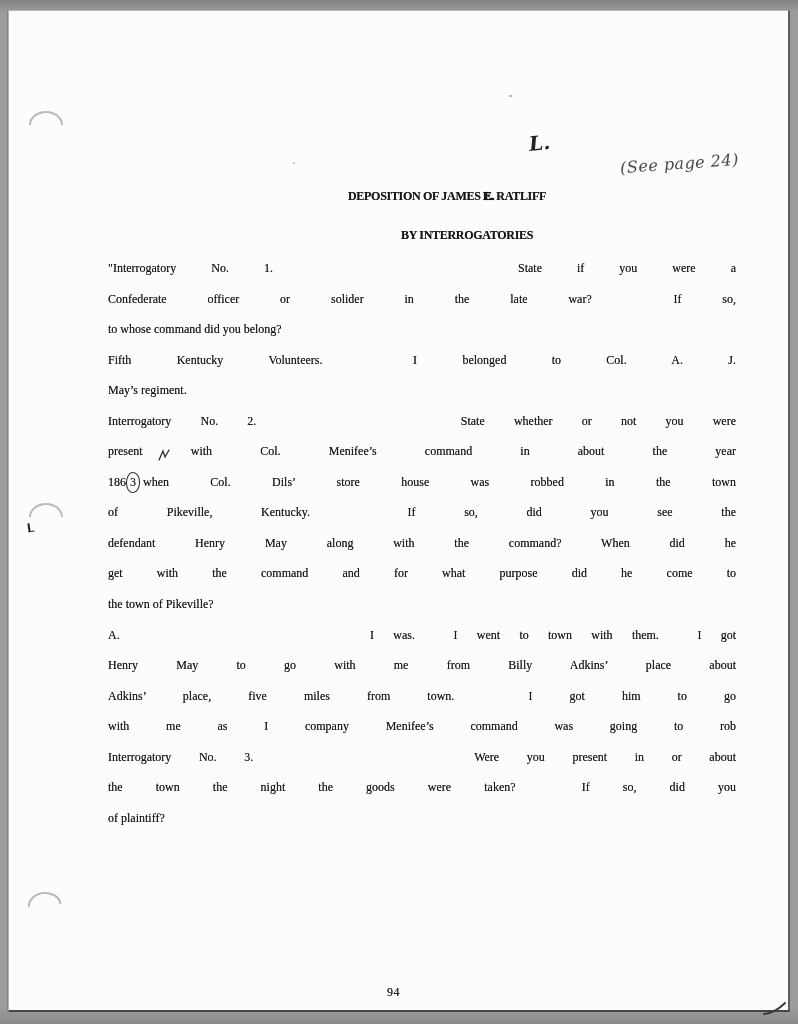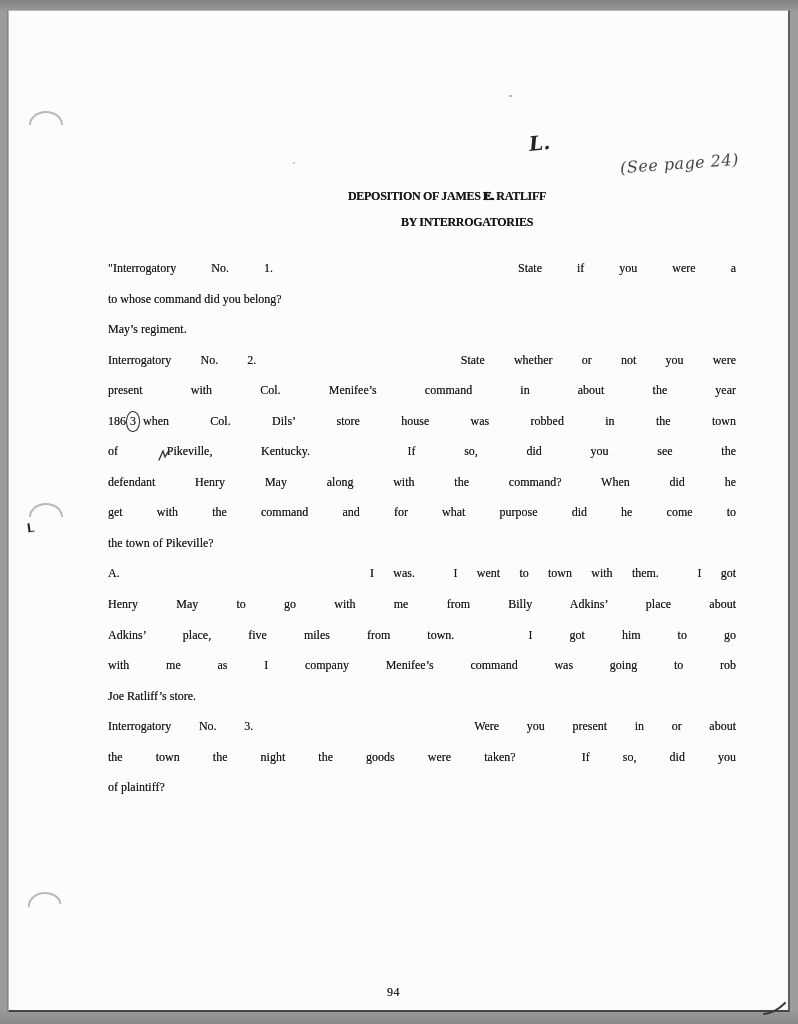--- a/index.html
+++ b/index.html
@@ -31,21 +31,21 @@
   .doc-title {
     position: absolute; left: 339px; top: 147px;
     font-weight: 700; letter-spacing: -0.3px;
     white-space: nowrap;
   }
   .overstruck {
     font-weight: 700;
     text-shadow: 0.9px 0 #111, -0.5px 0.4px #111, 0 0 1px rgba(0,0,0,0.8);
   }
   .doc-subtitle {
-    position: absolute; left: 392px; top: 173px;
+    position: absolute; left: 392px; top: 186px;
     font-weight: 700; letter-spacing: -0.3px;
     white-space: nowrap;
   }
   .hand {
     font-family: "DejaVu Serif", serif;
     font-style: italic;
     color: #3a3a3a;
     position: absolute;
   }
   .hand-correction {
@@ -122,36 +122,37 @@
 
   <div class="typewriter doc-title"><span>DEPOSITION OF JAMES </span><span class="overstruck">E.</span><span> RATLIFF</span></div>
 
   <div class="hand hand-correction">L.</div>
   <div class="hand hand-note">(See page 24)</div>
 
   <div class="typewriter doc-subtitle">BY INTERROGATORIES</div>
 
   <div class="body-col typewriter">
     <div class="line just">"Interrogatory No. 1.&nbsp;&nbsp;&nbsp;&nbsp;&nbsp;&nbsp; State if you were a</div>
+    <div class="line just">Confederate officer or solider in the late war?&nbsp; If so,</div>
     <div class="line left">to whose command did you belong?</div>
+    <div class="line just">Fifth Kentucky Volunteers.&nbsp; I belonged to Col. A. J.</div>
     <div class="line left">May’s regiment.</div>
     <div class="line just">Interrogatory No. 2.&nbsp;&nbsp;&nbsp;&nbsp;&nbsp;&nbsp; State whether or not you were</div>
     <div class="line just">present with Col. Menifee’s command in about the year</div>
 
     <div class="line just"><span>186</span><span class="circled">3</span><span>when Col. Dils’ store house was robbed in the town</span></div>
 
     <div class="line just">of Pikeville, Kentucky.&nbsp; If so, did you see the</div>
     <div class="line just">defendant Henry May along with the command? When did he</div>
     <div class="line just">get with the command and for what purpose did he come to</div>
     <div class="line left">the town of Pikeville?</div>
     <div class="line just">A.&nbsp;&nbsp;&nbsp;&nbsp;&nbsp;&nbsp;&nbsp;&nbsp;&nbsp;&nbsp;&nbsp;&nbsp; I was.&nbsp; I went to town with them.&nbsp; I got</div>
     <div class="line just">Henry May to go with me from Billy Adkins’ place about</div>
     <div class="line just">Adkins’ place, five miles from town.&nbsp; I got him to go</div>
     <div class="line just">with me as I company Menifee’s command was going to rob</div>
-    <div class="line left">Joe Ratliff’s store.</div>
     <div class="line just">Interrogatory No. 3.&nbsp;&nbsp;&nbsp;&nbsp;&nbsp;&nbsp;&nbsp; Were you present in or about</div>
     <div class="line just">the town the night the goods were taken?&nbsp; If so, did you</div>
     <div class="line left">of plaintiff?</div>
   </div>
 
   <span class="caret-mark">
     <svg width="14" height="12" viewBox="0 0 14 12">
         <path d="M2,11 L6,2 L8,8 L12,1" stroke="#2c2c2c" stroke-width="1.3" fill="none" stroke-linecap="round"></path>
       </svg>
   </span>

